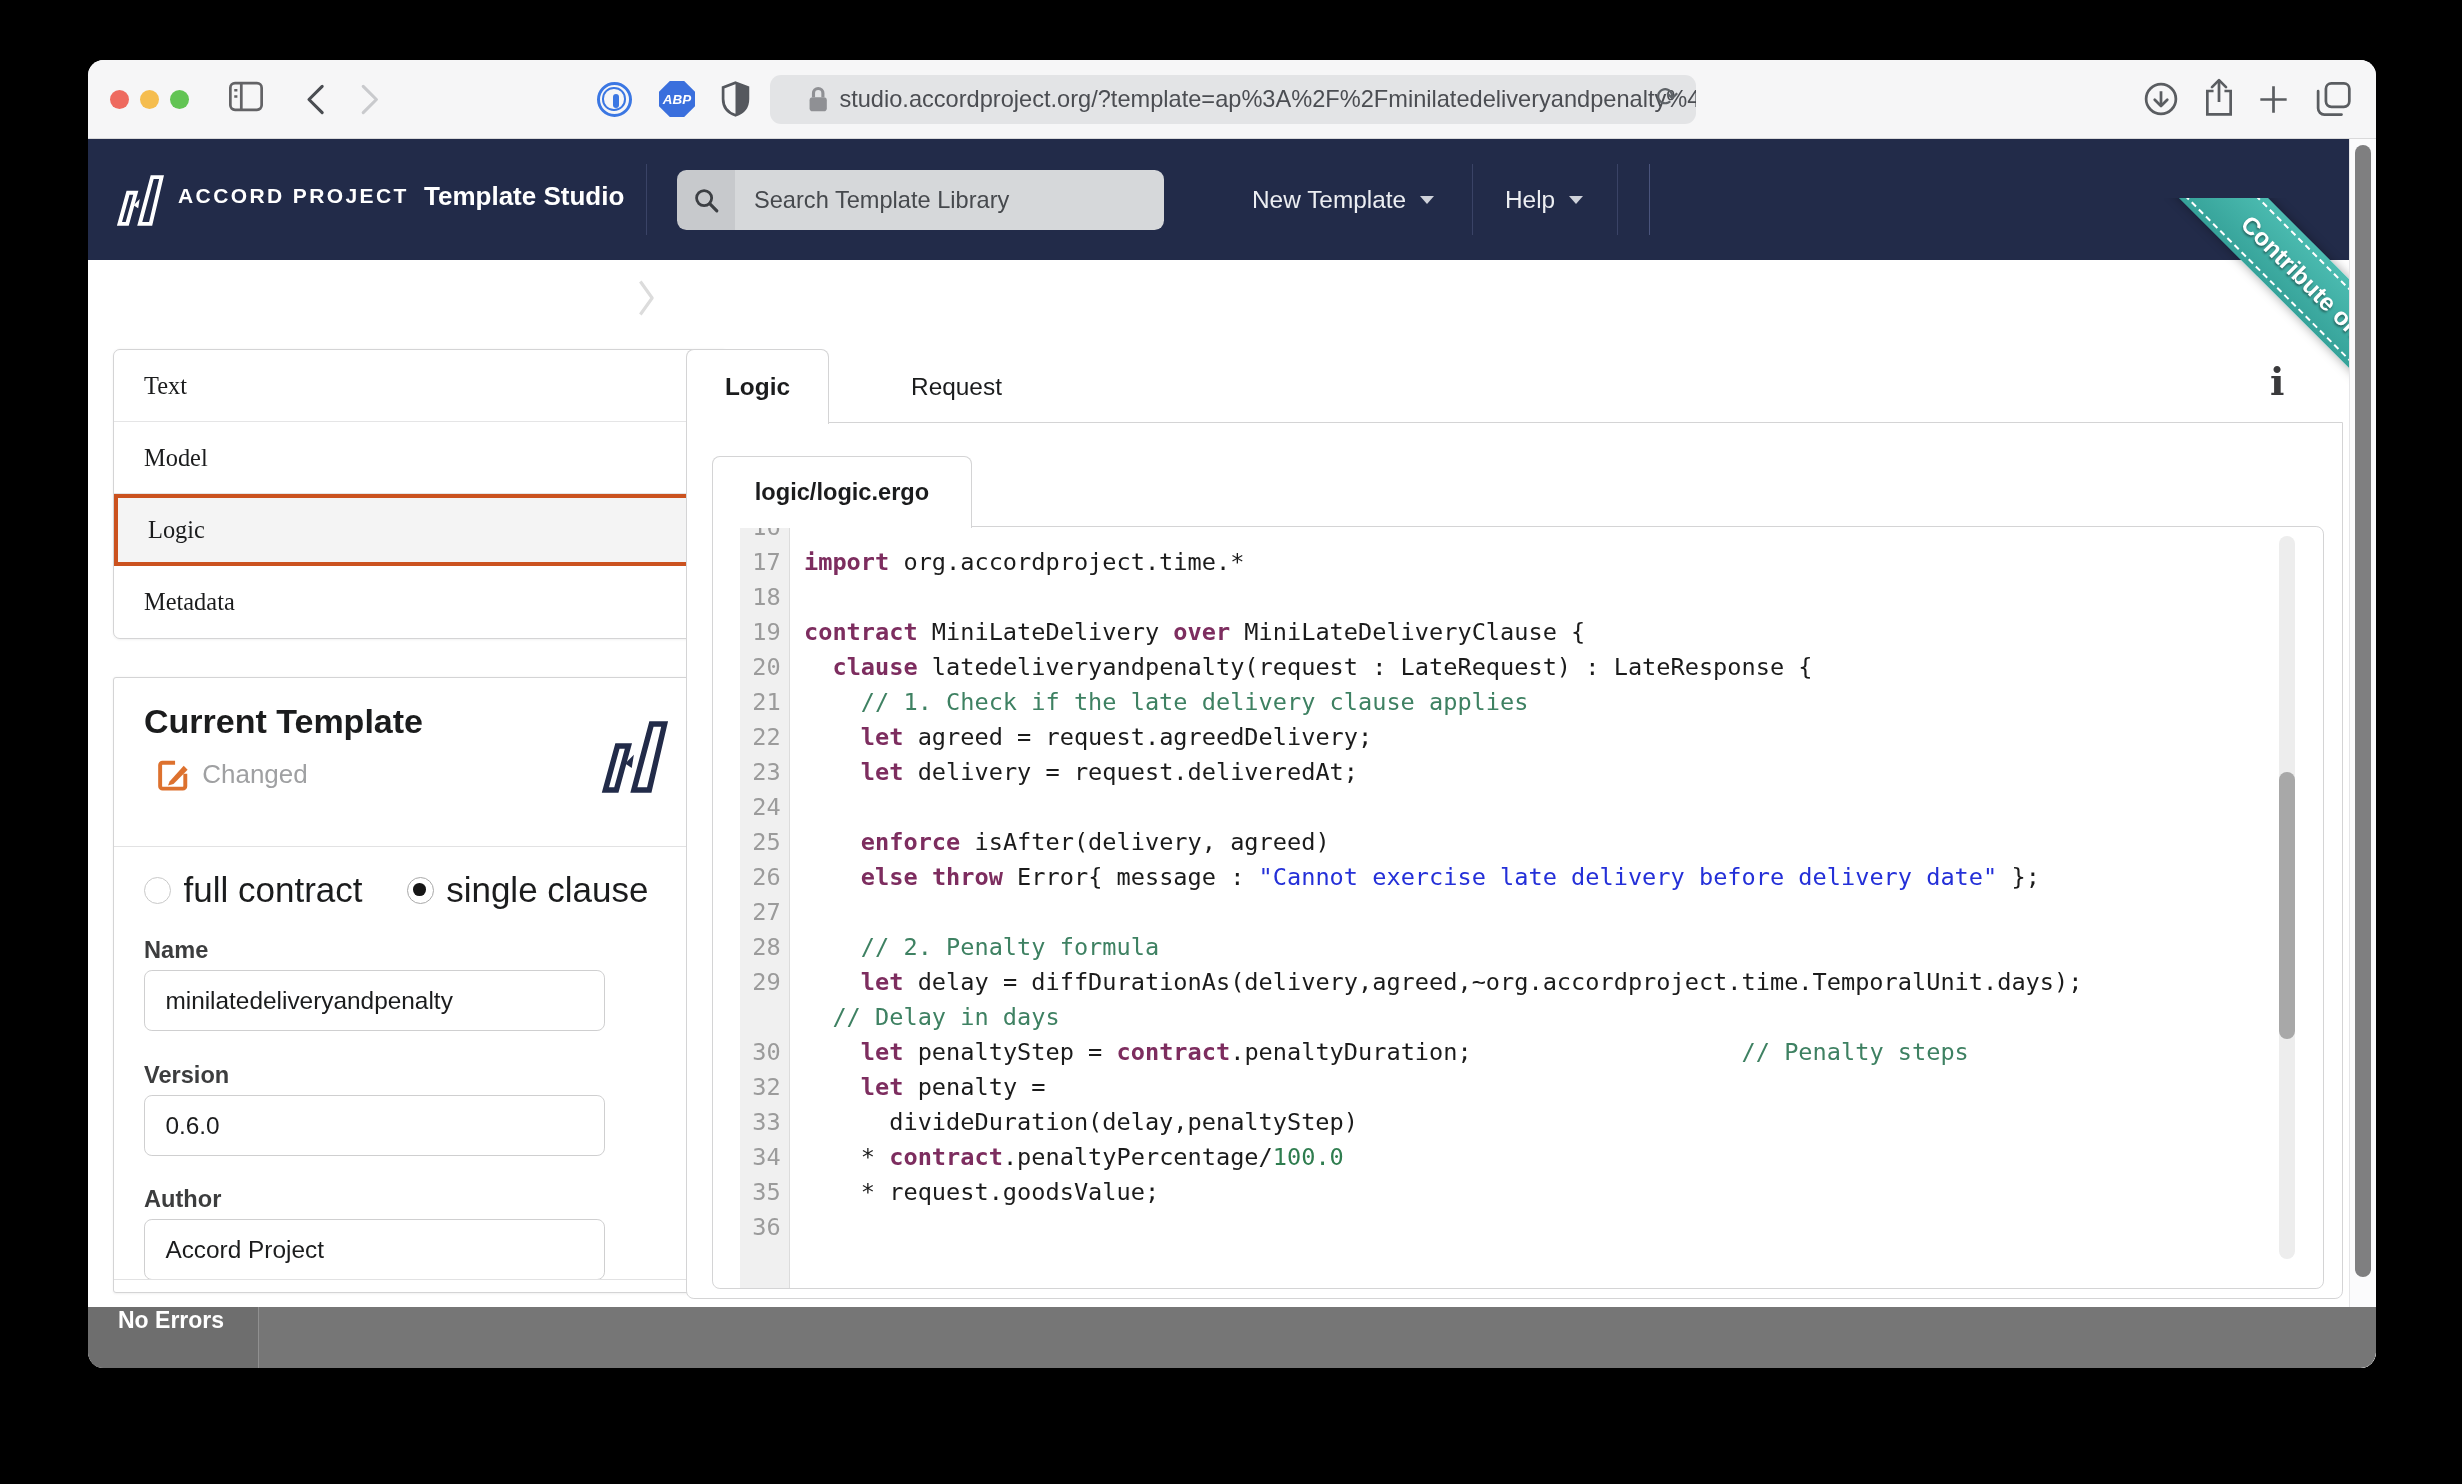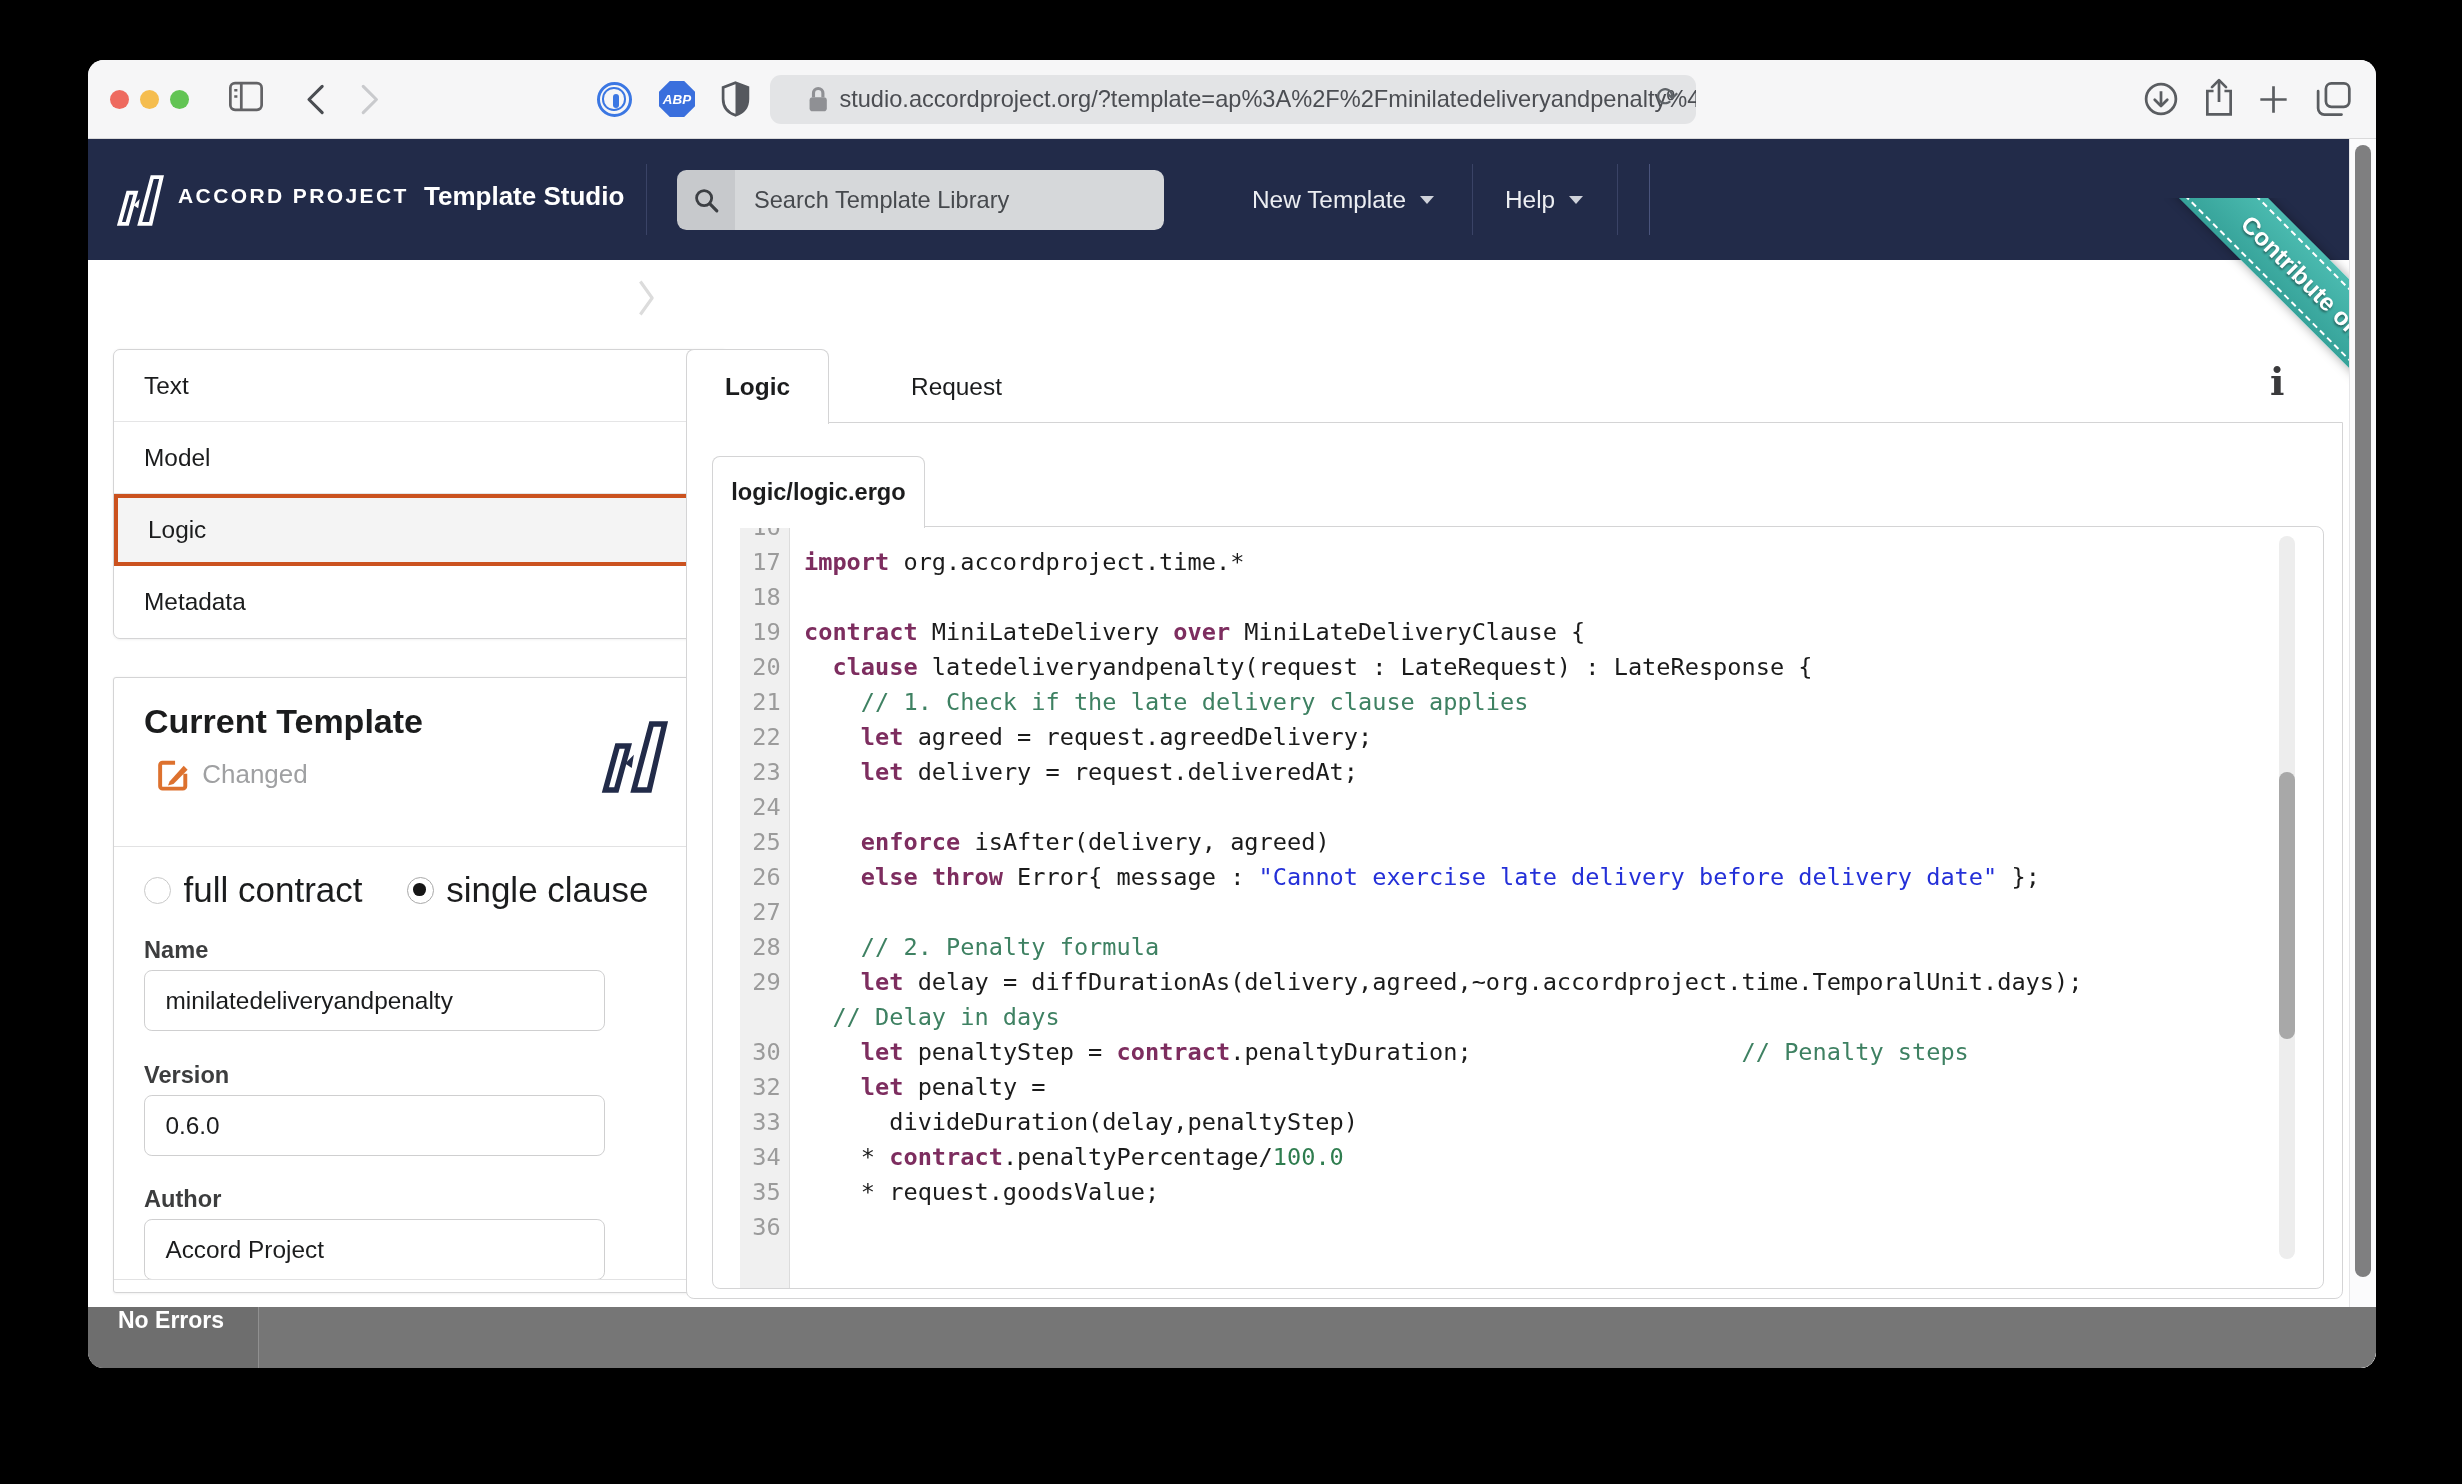--- a/index.html
+++ b/index.html
@@ -36,21 +36,21 @@
   .ribbonclip { position:absolute; left:2076px; top:138px; width:300px; height:307px; overflow:hidden; z-index:30; pointer-events:none; }
   .ribbon { position:absolute; left:-106px; top:78px; width:550px; height:63px; background:linear-gradient(#4cbcb1,#36a299); transform:rotate(45deg); display:flex; align-items:center; justify-content:center; box-shadow:0 0 11px rgba(0,0,0,.35); }
   .ribbon .dash { position:absolute; left:0; right:0; top:5.5px; bottom:5.5px; border-top:2.4px dashed #fff; border-bottom:2.4px dashed #fff; }
   .ribbon span { color:#fff; font-weight:bold; font-size:24.4px; text-shadow:0.8px 1.6px 2.4px rgba(0,0,0,.45); white-space:nowrap; }
 
   
   .pagescroll { position:absolute; left:2261px; top:79px; width:27px; bottom:0; background:#fbfbfc; border-left:0.8px solid #e6e6e8; z-index:32; }
   .pagescroll .thumb { position:absolute; left:4.7px; top:6.3px; width:16.5px; height:1132px; background:#7f7f80; border-radius:8.6px; }
 
   
-  .navcard { position:absolute; left:25px; top:289px; width:616px; background:#fff; border:0.8px solid #d4d4d5; border-radius:7px; box-shadow:0 0.8px 2.4px rgba(0,0,0,.06); }
+  .navcard { position:absolute; left:25px; top:289px; width:616px; background:#fff; border:0.8px solid #d4d4d5; border-radius:7px; box-shadow:0 0.8px 2.4px rgba(0,0,0,.06);font-family:Liberation Serif, serif; }
   .navitem { height:72px; display:flex; align-items:center; padding-left:30px; font-size:24.4px; color:#1b1c1d; border-bottom:0.8px solid #e5e5e6; background:#fff; }
   .navitem:first-child { border-radius:7.9px 7.9px 0 0; }
   .navitem:last-child { border-bottom:0; border-radius:0 0 7.9px 7.9px; }
   .navitem.active { background:#f4f4f4; border:4.7px solid #cb521f; }
   .navchev { position:absolute; left:550px; top:219px; }
 
   .ctcard { position:absolute; left:25px; top:617px; width:581px; height:616px; background:#fff; border:0.8px solid #d4d4d5; border-radius:3px; box-shadow:0 0.8px 2.4px rgba(0,0,0,.06); overflow:hidden; }
   .cttitle { position:absolute; left:30px; top:23.6px; font-size:34px; font-weight:bold; color:#1b1c1d; }
   .ctstatus { position:absolute; left:30px; top:80px; display:flex; align-items:center; }
   .ctstatus span { font-size:26px; color:#9fa0a2; margin-left:12.6px; }
@@ -63,21 +63,21 @@
   .radiolabel { font-size:35px; color:#1b1c1d; margin:0 44px 0 12.6px; }
   .flabel { position:absolute; left:30px; font-size:23.6px; font-weight:bold; color:#3c3d3e; }
   .field { position:absolute; left:30px; width:461px; height:61px; border:0.8px solid #cfcfd0; border-radius:7.9px; font-size:24.4px; color:#1b1c1d; padding-left:20.4px; font-family:"Liberation Sans",sans-serif; outline:none; background:#fff; }
   .ctdiv2 { position:absolute; left:0; top:601px; width:100%; height:0.8px; background:#e2e2e3; }
 
   
   .tabLogic { position:absolute; left:598px; top:289px; width:143px; height:75px; background:#fff; border:0.8px solid #d4d4d5; border-bottom:0; border-radius:7.9px 7.9px 0 0; display:flex; align-items:center; justify-content:center; font-size:24.4px; font-weight:bold; color:#1b1c1d; z-index:3; }
   .tabRequest { position:absolute; left:778px; top:289px; width:181px; height:75px; display:flex; align-items:center; justify-content:center; font-size:24.4px; color:#1b1c1d; }
   .infoicon { position:absolute; left:2182px; top:299px; font-family:"DejaVu Serif",serif; font-weight:bold; font-size:38px; color:#3a3a3c; }
   .segment { position:absolute; left:598px; top:362px; width:1657px; height:877px; background:#fff; border:0.8px solid #d4d4d5; border-radius:0 0 7.9px 7.9px; }
-  .subtab { position:absolute; left:624px; top:396px; width:213px; height:72px; background:#fff; border:0.8px solid #d4d4d5; border-bottom:0; border-radius:7.9px 7.9px 0 0; display:flex; align-items:center; justify-content:center; font-size:23.6px; font-weight:bold; color:#1b1c1d; z-index:3; }
+  .subtab { position:absolute; left:624px; top:396px; width:260px; height:72px; background:#fff; border:0.8px solid #d4d4d5; border-bottom:0; border-radius:7.9px 7.9px 0 0; display:flex; align-items:center; justify-content:center; font-size:23.6px; font-weight:bold; color:#1b1c1d; z-index:3; }
   .editor { position:absolute; left:624px; top:466px; width:1612px; height:763px; background:#fff; border:0.8px solid #d4d4d5; border-radius:0 7.9px 7.9px 7.9px; overflow:hidden; z-index:2; }
   .gutterbg { position:absolute; left:27px; top:0; bottom:0; width:50px; background:#f0f0f0; border-right:0.8px solid #dcdcdc; }
   .coderows { position:absolute; left:27px; top:-17.3px; right:0; }
   .crow { display:flex; height:35px; font-family:"DejaVu Sans Mono",monospace; font-size:23.6px; line-height:35px; white-space:pre; }
   .crow .ln { width:50px; padding-right:9.4px; text-align:right; color:#9b9b9b; flex:none; }
   .crow .lc { padding-left:14px; }
   .kw { color:#7d2d5f; font-weight:bold; }
   .com { color:#3e8162; }
   .str { color:#2430d8; }
   .num { color:#2f7d4f; }

